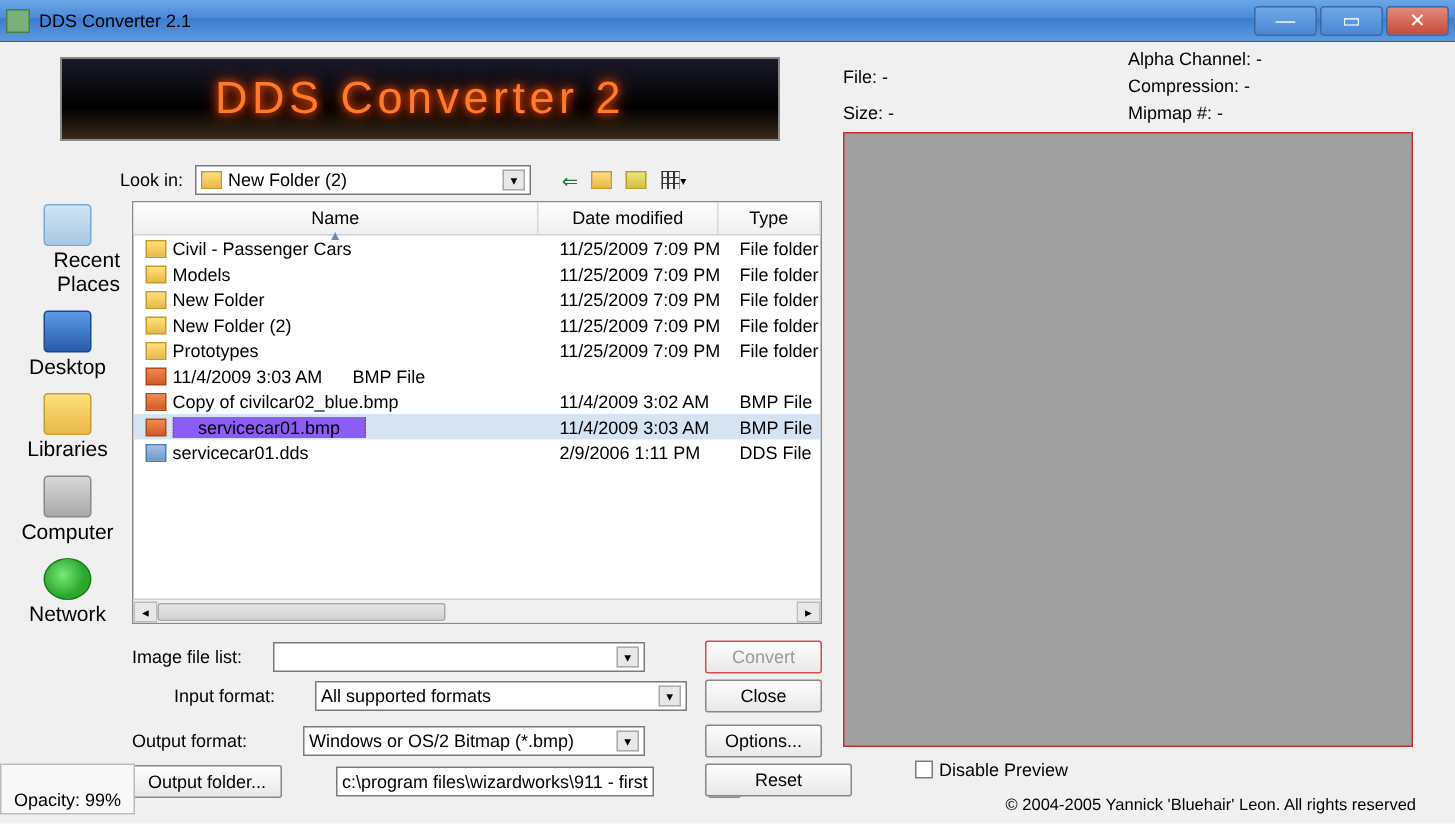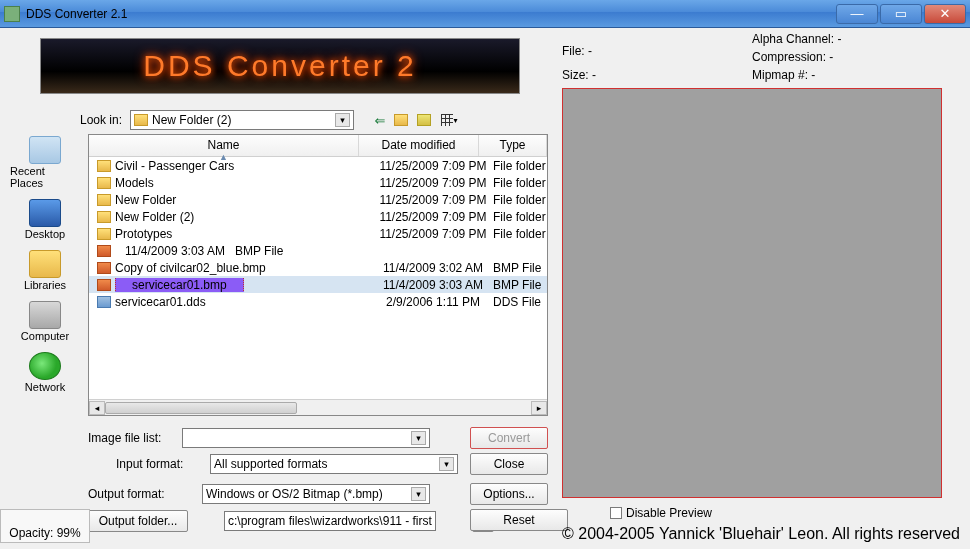--- a/index.html
+++ b/index.html
@@ -35,36 +35,36 @@
 
 
 .places { position:absolute; left:8px; top:106px; width:74px; display:flex; flex-direction:column; align-items:center; gap:6px; }
 .place { display:flex; flex-direction:column; align-items:center; gap:1px; padding:2px; }
 .place-icon { width:32px; height:28px; border-radius:3px; }
 .ico-recent { background:linear-gradient(#d0e4f4,#a8c8e4); border:1px solid #7aa8d0;}
 .ico-desktop { background:linear-gradient(#5a9ae8,#2a5aa8); border:1px solid #1a4a8a;}
 .ico-libraries { background:linear-gradient(#ffe07a,#e8b84a); border:1px solid #c89a2a;}
 .ico-computer { background:linear-gradient(#d8d8d8,#a8a8a8); border:1px solid #888;}
 .ico-network { background:radial-gradient(circle at 40% 40%,#7ae87a,#2aa82a 60%); border:1px solid #1a7a1a; border-radius:50%;}
-.place span { font-size:11px; text-align:left; }
+.place span { font-size:14px; text-align:right; }
 
 
 .filelist { position:absolute; left:88px; top:106px; width:460px; height:282px; background:#fff; border:1px solid #888; display:flex; flex-direction:column; }
 .fl-header { display:flex; background:linear-gradient(#fdfdfd,#f0f0f0); border-bottom:1px solid #d0d0d0; height:22px; }
 .fl-header .col { padding:3px 8px; border-right:1px solid #d8d8d8; font-size:12px; display:flex; align-items:center;flex-direction:column;}
 .col-name{width:270px;} .col-date{width:120px;} .col-type{flex:1;}
 .sort-arrow{margin:0 auto; color:#6a8ab0; font-size:9px;}
 .fl-rows { flex:1; overflow:hidden; }
 .fl-row { display:flex; height:17px; align-items:center; padding-left:8px; }
 .fl-row .ic { width:14px; height:12px; margin-right:4px; flex-shrink:0;}
 .ic-folder{background:linear-gradient(#ffe07a,#e8b84a); border:1px solid #c89a2a;}
 .ic-bmp{background:linear-gradient(#f08a4a,#d05a2a); border:1px solid #b04a1a;}
 .ic-dds{background:linear-gradient(#a0c0e0,#6a9ad0); border:1px solid #4a7ab0;}
 .fl-row .c-name{width:258px; white-space:nowrap; overflow:hidden;}
-.fl-row .c-date{width:120px;text-align:center;}
+.fl-row .c-date{width:120px;}
 .fl-row .c-type{flex:1;}
 .fl-row.selected{background:#d6e4f2;}
 .fl-row.selected .c-name span{border:1px dotted #c03030; padding:0 16px; background:#8b5cf6;text-align:center;}
 .fl-scroll{height:16px; border-top:1px solid #d0d0d0; background:#f0f0f0; display:flex; align-items:center;}
 .fl-scroll .arrow{width:16px;height:14px;background:#e8e8e8;border:1px solid #bbb;display:flex;align-items:center;justify-content:center;font-size:9px;}
 .fl-scroll .track{flex:1;background:#f0f0f0;height:14px;position:relative;}
 .fl-scroll .thumb{position:absolute;left:0;width:45%;height:12px;top:1px;background:linear-gradient(#e8e8e8,#d0d0d0);border:1px solid #aaa;border-radius:2px;}
 
 
 .form-row { position:absolute; display:flex; align-items:center; gap:6px; }
@@ -77,21 +77,21 @@
 .browse-btn{width:22px;padding:0;}
 
 
 .info-row{position:absolute; font-size:12px;}
 .preview { position:absolute; left:562px; top:60px; width:380px; height:410px; background:#a0a0a0; border:1px solid #d03030; }
 .disable-prev{position:absolute; left:574px; top:478px; display:flex; align-items:center; gap:4px;padding-left:36px;}
 .disable-prev .cb{width:12px;height:12px;background:#fff;border:1px solid #7a7a7a;}
 
 
 .opacity-box{position:absolute;left:0;bottom:6px;width:90px;height:34px;border:1px solid #bbb;background:#f8f8f8;display:flex;align-items:flex-end;justify-content:center;padding-bottom:2px;}
-.copyright{position:absolute;right:10px;bottom:6px;font-size:16px;}
+.copyright{position:absolute;right:26px;bottom:6px;font-size:11px;}
 </style>
 </head>
 <body>
 
 <div class="titlebar">
   <div class="app-icon"></div>
   <div class="title">DDS Converter 2.1</div>
   <div class="win-btns">
     <div class="win-btn win-min">—</div>
     <div class="win-btn win-max">▭</div>

